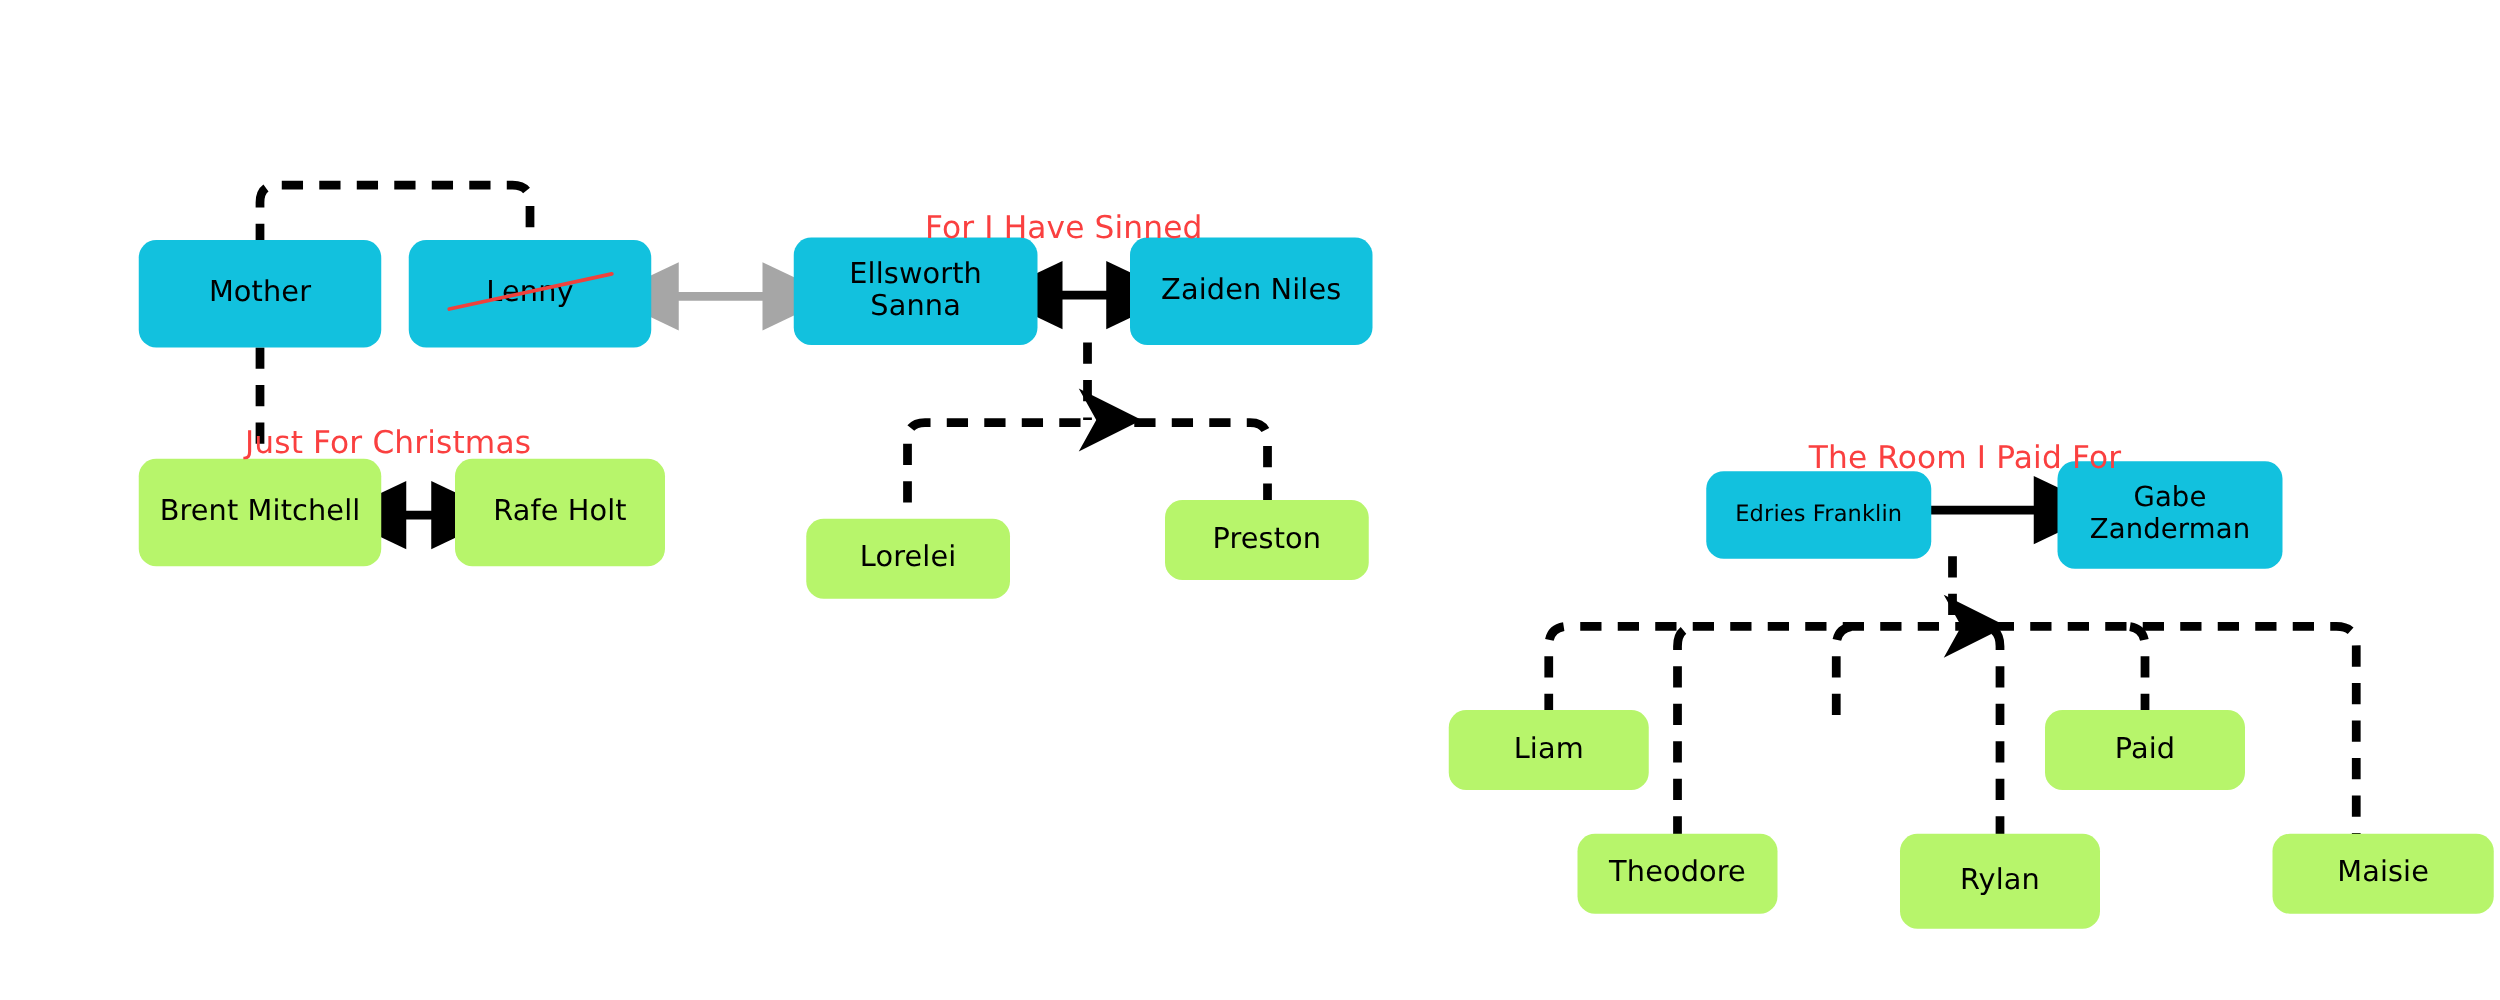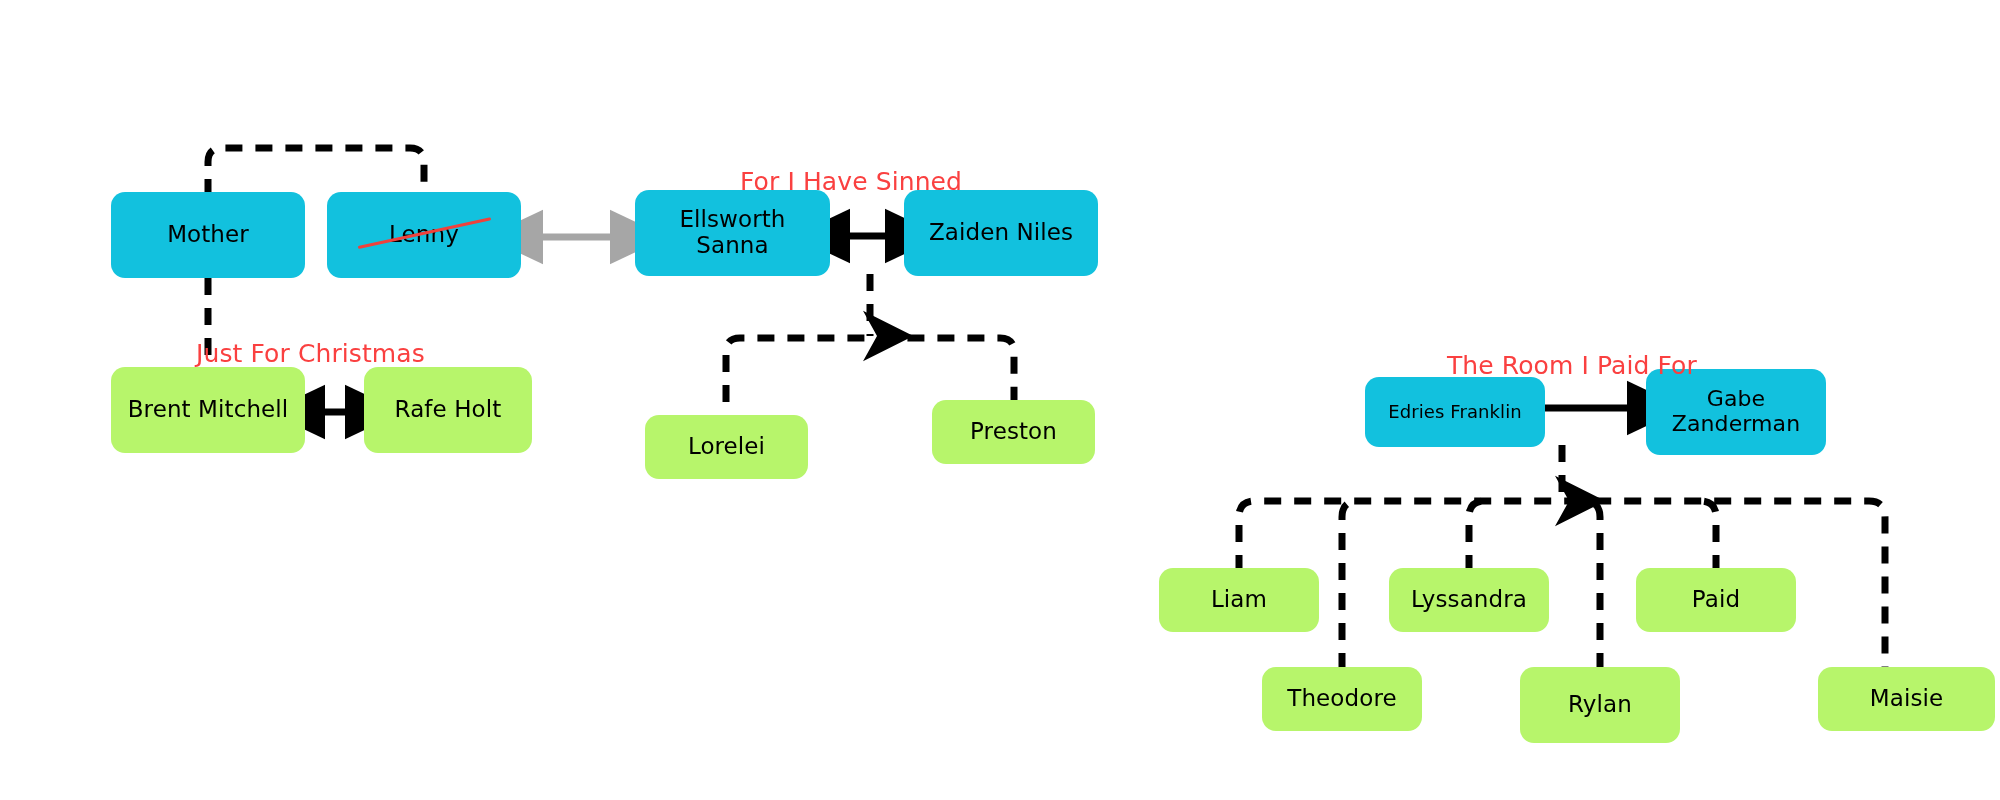--- a/index.html
+++ b/index.html
@@ -144,23 +144,20 @@
 
   <div class="node person-union" style="left:1646px; top:369px; width:180px; height:86px; font-size:22px;">
     <span class="node-label">Gabe
 Zanderman</span>
   </div>
 
   <div class="node person-child" style="left:1159px; top:568px; width:160px; height:64px;">
     <span class="node-label">Liam</span>
   </div>
 
-  <div class="node person-child" style="left:1389px; top:568px; width:160px; height:64px;">
-    <span class="node-label">Lyssandra</span>
-  </div>
 
   <div class="node person-child" style="left:1636px; top:568px; width:160px; height:64px;">
     <span class="node-label">Paid</span>
   </div>
 
   <div class="node person-child" style="left:1262px; top:667px; width:160px; height:64px;">
     <span class="node-label">Theodore</span>
   </div>
 
   <div class="node person-child" style="left:1520px; top:667px; width:160px; height:76px;justify-content:center;">

